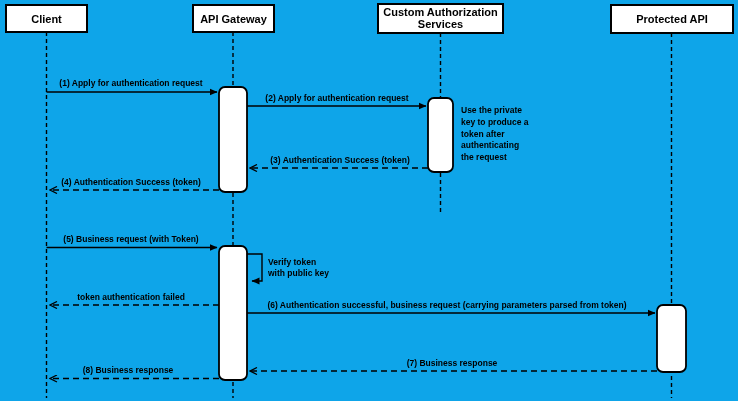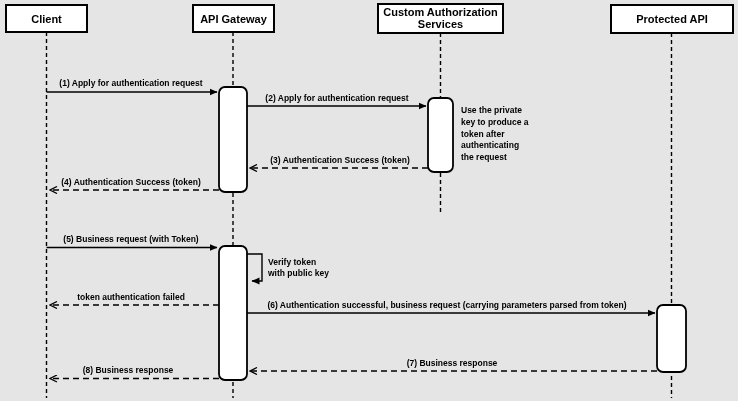--- a/index.html
+++ b/index.html
@@ -6,21 +6,21 @@
     margin: 0;
     padding: 0;
     background: #ffffff;
     width: 738px;
     height: 401px;
     overflow: hidden;
   }
   .diagram-wrap {
     width: 738px;
     height: 401px;
-    background: #e5e5e5;
+    background: #0ea5e9;
   }
   svg { display: block; }
   .plabel {
     font-family: "Liberation Sans", "DejaVu Sans", sans-serif;
     font-size: 11px;
     font-weight: bold;
     fill: #000000;
     text-anchor: middle;
   }
   .mlabel {

